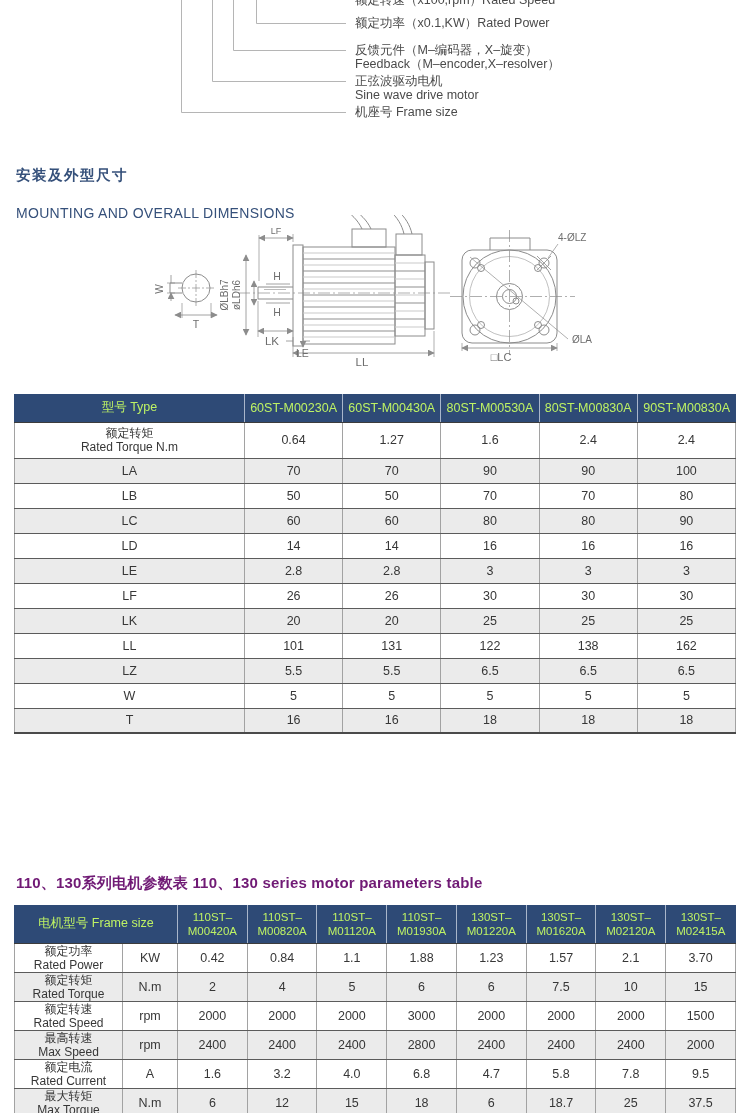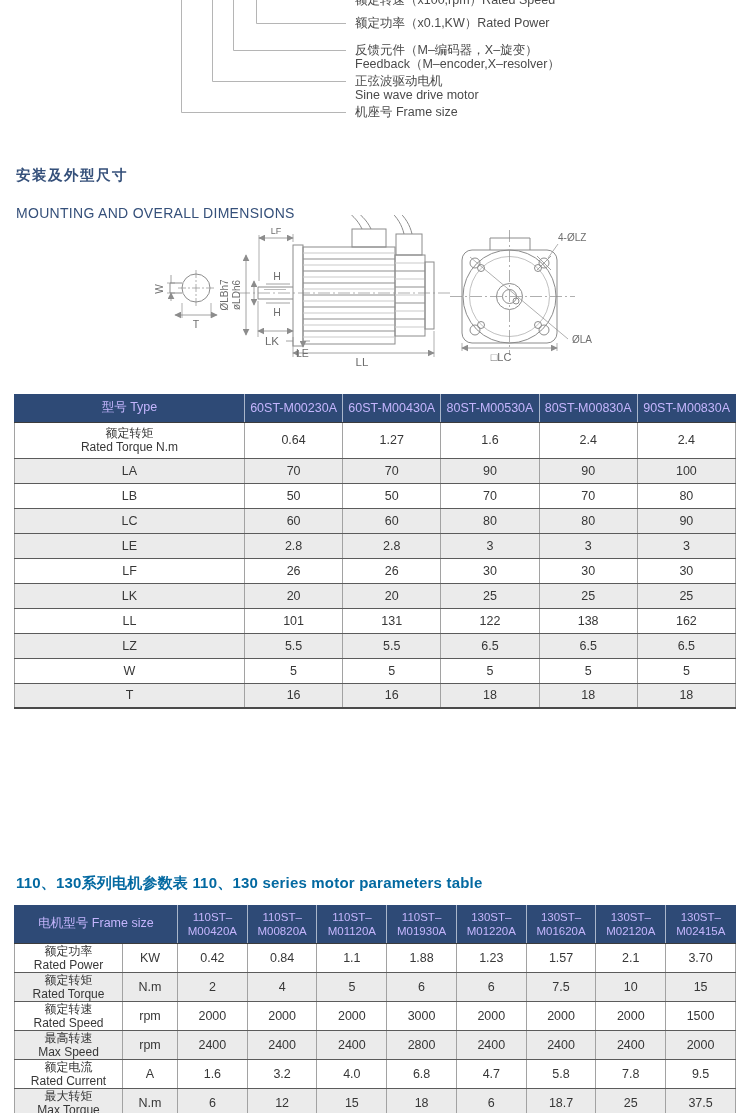--- a/index.html
+++ b/index.html
@@ -8,34 +8,34 @@
 
   
   #legend-lines{position:absolute;left:0;top:0}
   .lg-item{position:absolute;left:355px;font-size:12.5px;line-height:14px;color:#4a4a4a;white-space:nowrap}
   .lg-0{top:-7px}.lg-1{top:16px}.lg-2{top:43px}.lg-3{top:74px}.lg-4{top:105px}
 
   
   .sec1{position:absolute;left:16px;top:166px;color:var(--title-navy,#35507a)}
   .sec1 .cn{font-size:14.5px;font-weight:bold;letter-spacing:1.5px}
   .sec1 .en{font-size:14px;margin-top:20px;letter-spacing:.3px}
-  .sec2{position:absolute;left:16px;top:874px;font-size:15px;font-weight:bold;color:#0369a1;letter-spacing:.2px}
+  .sec2{position:absolute;left:16px;top:874px;font-size:15px;font-weight:bold;color:#701a75;letter-spacing:.2px}
 
   
   #diagram{position:absolute;left:0;top:215px}
   #diagram text{font-family:"Liberation Sans","DejaVu Sans",sans-serif;fill:#6e6e6e}
 
   
   table{position:absolute;border-collapse:collapse;table-layout:fixed}
   #dim-table{left:14px;top:394px;width:722px;border-bottom:2px solid #4a4a4a}
   #param-table{left:14px;top:905px;width:722px}
   td,tbody th{border:1px solid #a2a2a2;border-top:1px solid #5b5b5b;border-bottom:1px solid #5b5b5b;
      font-size:12.5px;color:#373737;text-align:center;font-weight:normal;padding:0;background:#fff}
   tr.alt td,tr.alt th{background:var(--alt-row,#ebebeb)}
-  thead th{background:var(--header-bg,#2e4a76);color:#c4b5fd;font-weight:normal;text-align:center;padding:0;
+  thead th{background:var(--header-bg,#2e4a76);color:#bef264;font-weight:normal;text-align:center;padding:0;
      border:none;border-left:1px solid #a9b6cb;border-bottom:1px solid #3c3c3c;font-size:12.5px}
   thead th:first-child{border-left:1px solid #2e4a76}
   #dim-table thead tr{height:28px}
   #dim-table tbody tr{height:25px}
   #dim-table tr.torque-row{height:36px}
   #param-table thead tr{height:38px}
   #param-table tbody tr{height:20px}
   .two-line div{font-size:12px;line-height:14px}
   thead th .ml{font-size:11.5px;line-height:14px}
   #dim-table .c0{width:230px}
@@ -205,20 +205,28 @@
         <td>80</td>
       </tr>
       <tr class="alt">
         <th>LC</th>
         <td>60</td>
         <td>60</td>
         <td>80</td>
         <td>80</td>
         <td>90</td>
       </tr>
+      <tr>
+        <th>LD</th>
+        <td>14</td>
+        <td>14</td>
+        <td>16</td>
+        <td>16</td>
+        <td>16</td>
+      </tr>
       <tr class="alt">
         <th>LE</th>
         <td>2.8</td>
         <td>2.8</td>
         <td>3</td>
         <td>3</td>
         <td>3</td>
       </tr>
       <tr>
         <th>LF</th>

